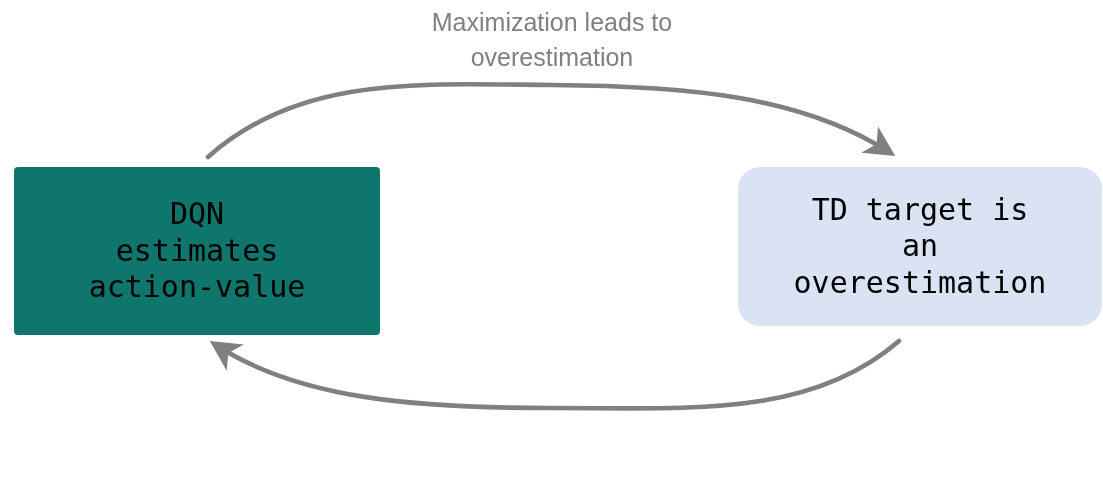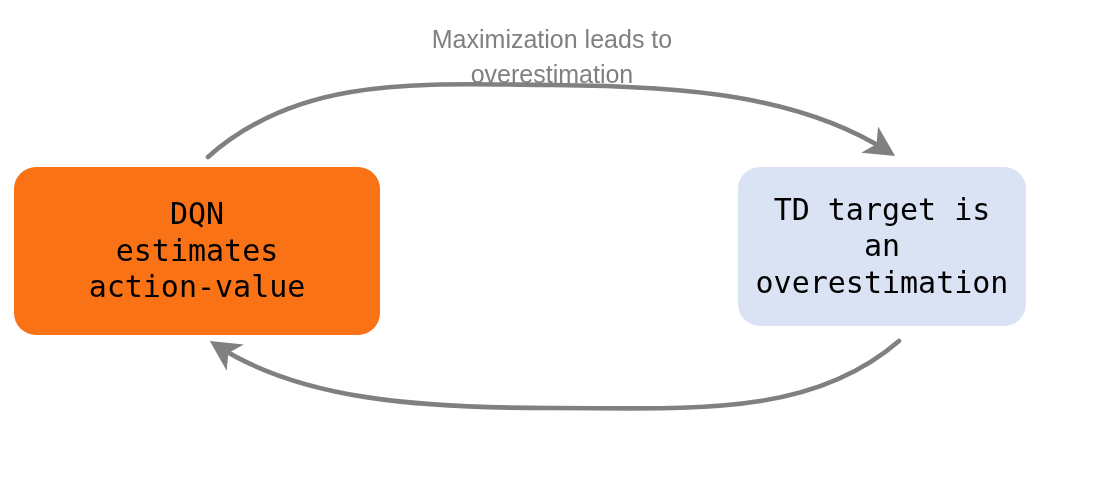--- a/index.html
+++ b/index.html
@@ -46,48 +46,48 @@
     white-space: pre-line;
     line-height: 1.22;
     letter-spacing: 0px;
   }
 
   #node-dqn {
     left: 14px;
     top: 167px;
     width: 366px;
     height: 168px;
-    border-radius: 22px;
-    background: #f97316;
+    border-radius: 4px;
+    background: #0f766e;
     font-size: 30px;
   }
 
   #node-td-target {
     left: 738px;
     top: 167px;
-    width: 288px;
+    width: 364px;
     height: 159px;
     border-radius: 22px;
     background: #dae3f3;
     font-size: 30px;
   }
 
   .edge-label {
     position: absolute;
     text-align: center;
     color: #808080;
     font-family: "Liberation Sans", sans-serif;
     font-size: 25px;
     line-height: 1.38;
     white-space: pre-line;
   }
 
   #label-top {
     left: 352px;
-    top: 22px;
+    top: 5px;
     width: 400px;
   }
 
   #label-bottom {
     left: 331px;
     top: 420px;
     width: 440px;
   }
 </style>
 </head>

